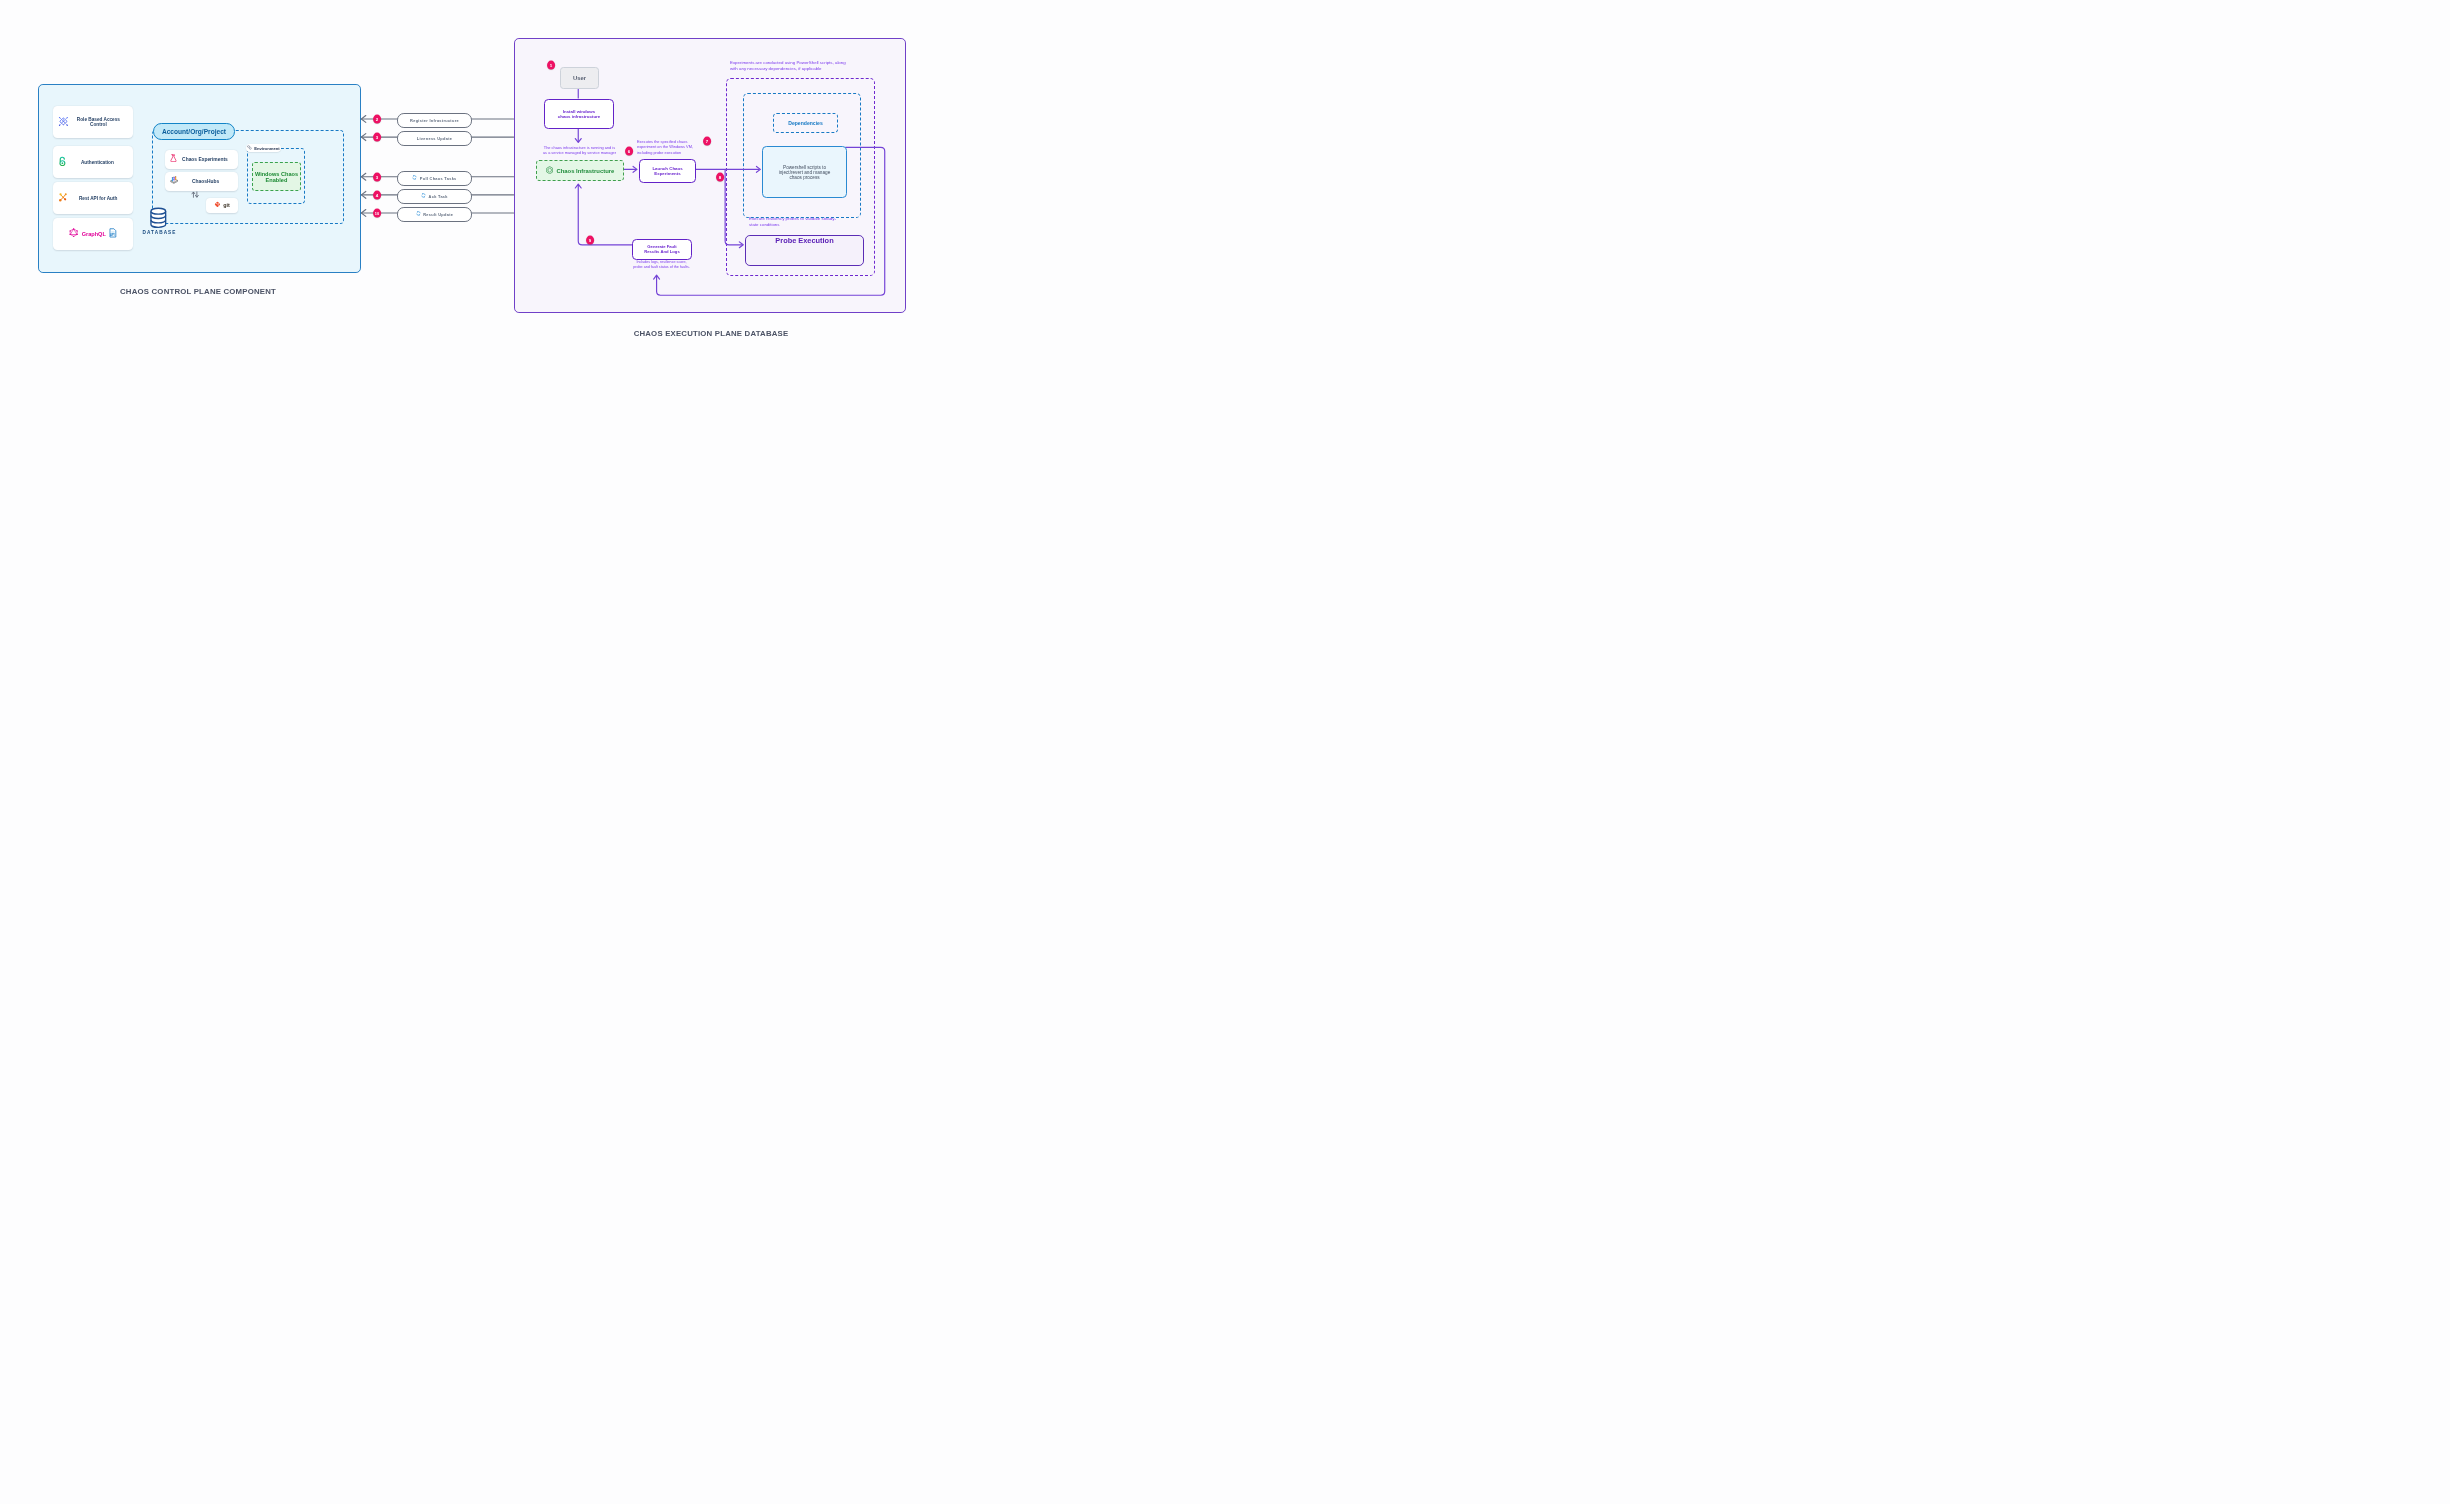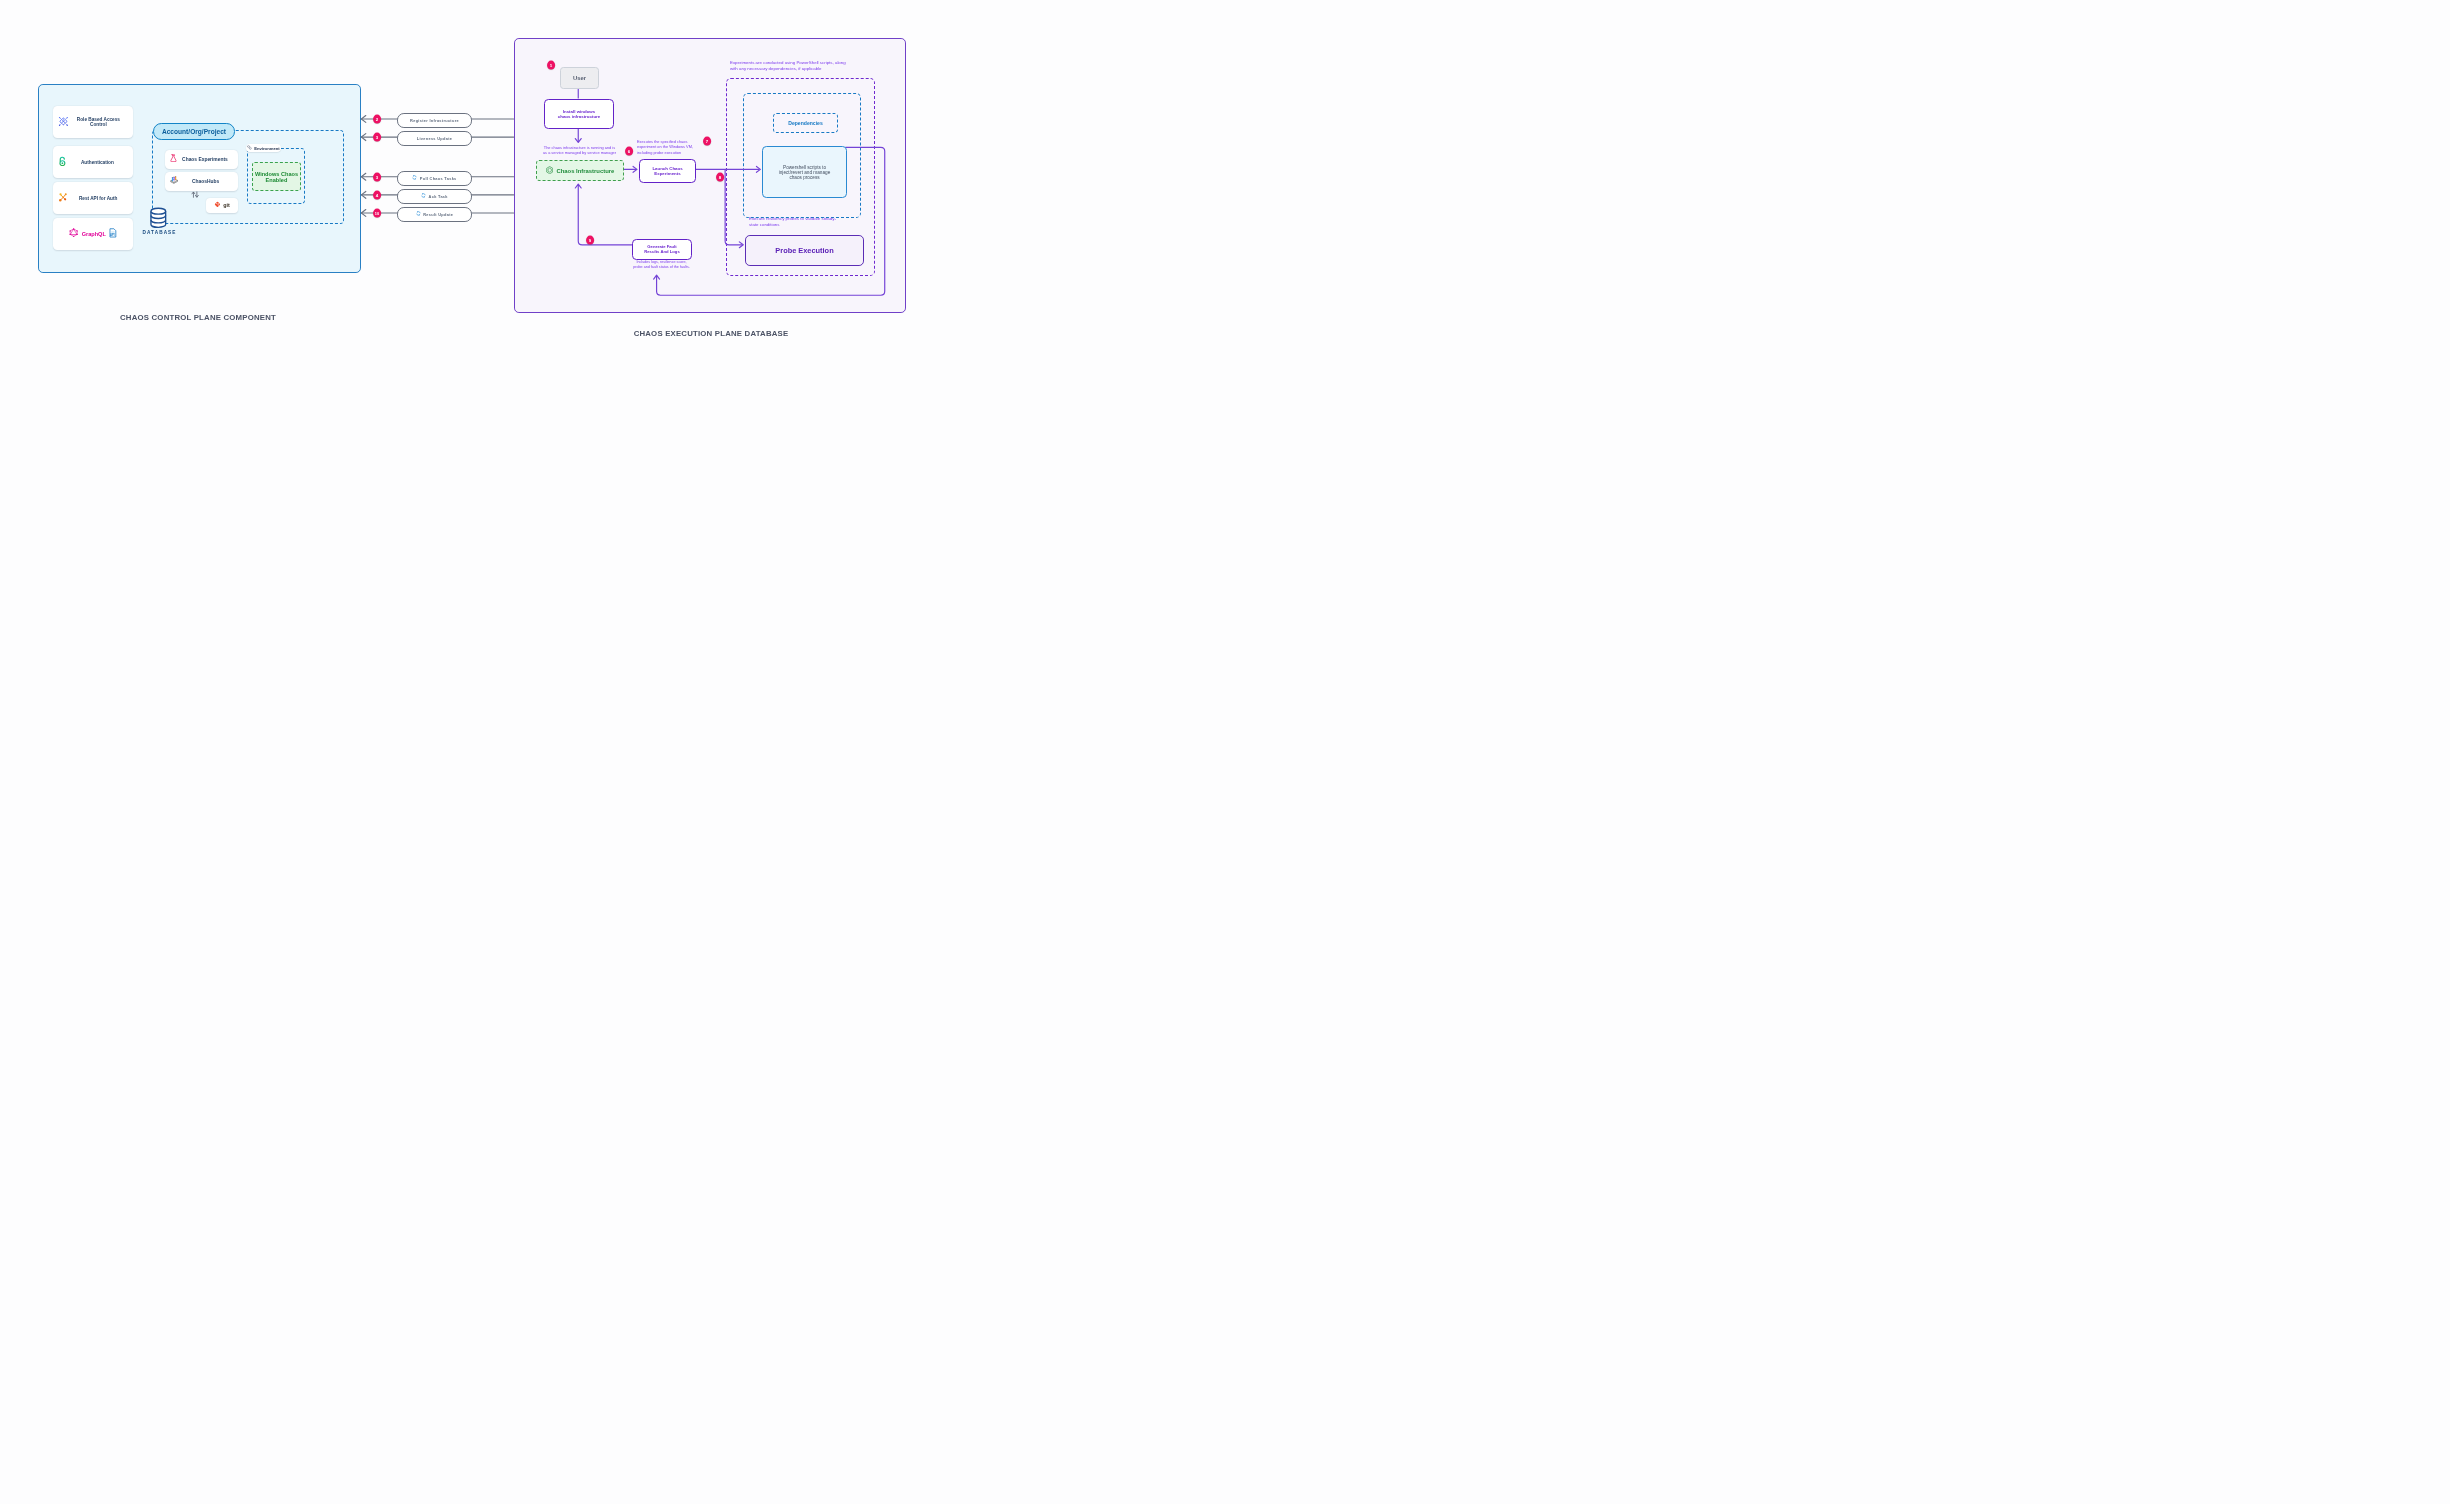--- a/index.html
+++ b/index.html
@@ -39,21 +39,21 @@
   .ml{white-space:pre-line;}
   .title{position:absolute;font-weight:bold;color:#4b5265;font-size:7.8px;letter-spacing:0.2px;
         transform:translateX(-50%);white-space:nowrap;}
   .graybox{position:absolute;background:#ededf0;border:0.7px solid #cdd2da;border-radius:3.4px;
         display:flex;align-items:center;justify-content:center;font-weight:bold;
         color:#596173;font-size:5.9px;z-index:10;}
   .infra-green{position:absolute;background:#e4f7e6;border:0.7px dashed #3f9e4d;border-radius:3.4px;
         display:flex;align-items:center;justify-content:center;gap:3.4px;font-weight:bold;
         color:#1f8b3b;font-size:5.9px;z-index:10;}
   .probe-box{position:absolute;background:#f5f1fb;border:1px solid #5b2db5;border-radius:4.9px;
-        display:flex;align-items:center;justify-content:center;font-weight:bold;
+        display:flex;justify-content:center;font-weight:bold;
         color:#5b21b6;font-size:7.4px;z-index:10;}
   .ps-box{position:absolute;background:#eaf6fd;border:1px solid #2a8ad2;border-radius:4.4px;
         display:flex;align-items:center;justify-content:center;text-align:center;
         color:#424d5f;font-size:4.7px;font-weight:500;z-index:10;}
   .dep-box{position:absolute;border:1px dashed #1779c4;border-radius:3.9px;display:flex;
         align-items:center;justify-content:center;font-weight:bold;color:#1779c4;
         font-size:5.1px;z-index:8;background:#f8f5fc;}
   .wires{position:absolute;left:0;top:0;z-index:9;pointer-events:none;}
   .gitcard{position:absolute;background:#fff;border-radius:3.9px;box-shadow:0 0.5px 1.5px rgba(16,24,40,.12);
         display:flex;align-items:center;justify-content:center;gap:2px;z-index:10;
@@ -350,17 +350,17 @@
     <span>Probe Execution</span>
   </div>
 
   <div class="badge" style="left:590px;top:240px;">9</div>
   <div class="purple-box ml" style="left:632px;top:239px;width:58px;height:18.6px;font-size:4.2px;">Generate Fault
 Results And Logs</div>
 
   <div class="note ml" style="left:626px;top:260px;width:71px;text-align:center;font-size:3.7px;">Includes logs, resilience score,
 probe and fault status of the faults.</div>
 
-  <div class="title" style="left:198px;top:287px;margin-top:26px;">CHAOS CONTROL PLANE COMPONENT</div>
+  <div class="title" style="left:198px;top:287px;">CHAOS CONTROL PLANE COMPONENT</div>
   <div class="title" style="left:711px;top:329px;">CHAOS EXECUTION PLANE DATABASE</div>
 
 </div>
 
 
 </body></html>

